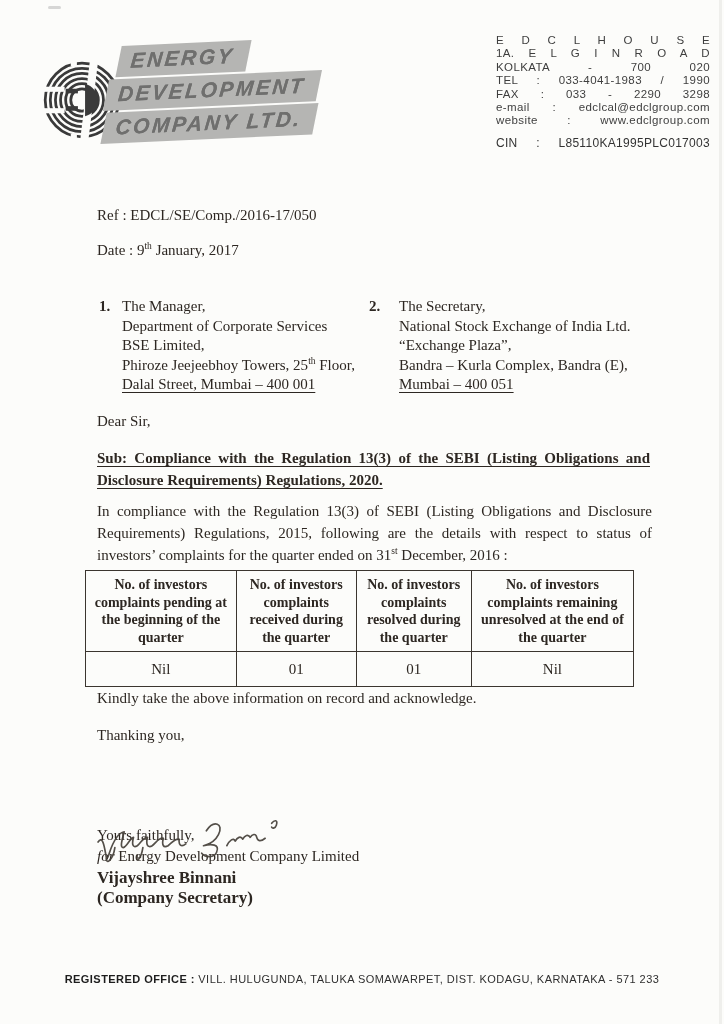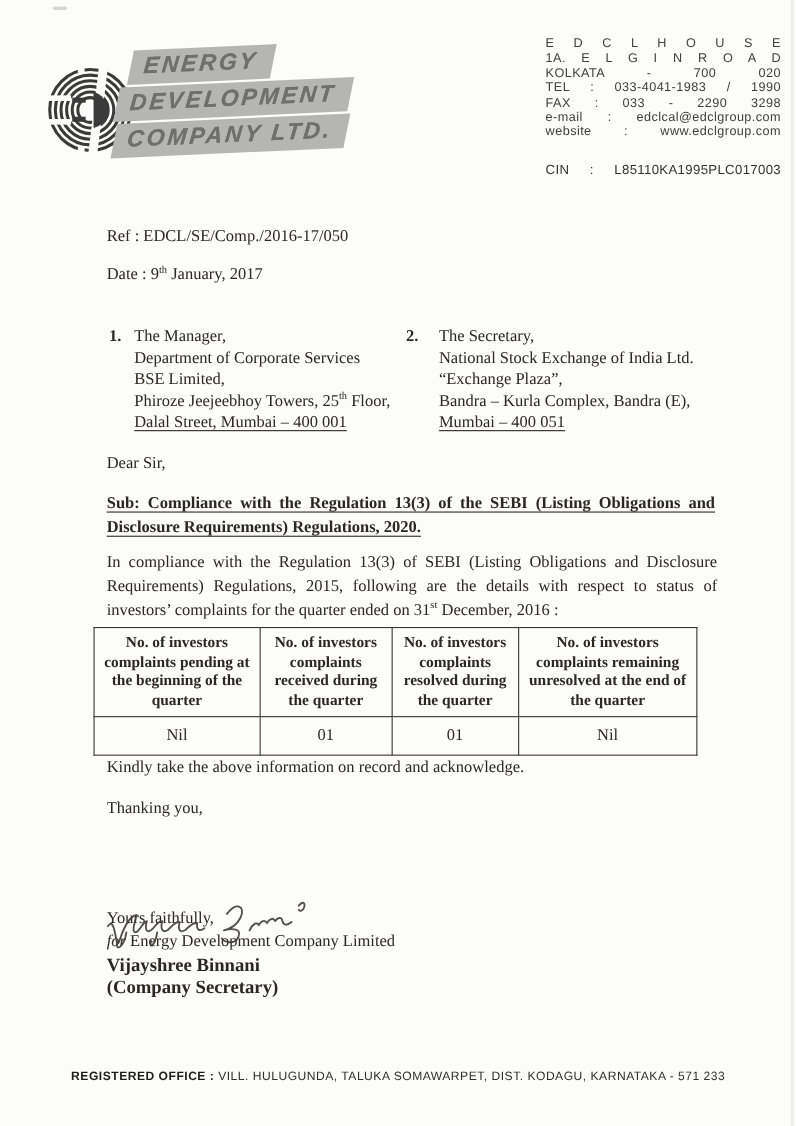--- a/index.html
+++ b/index.html
@@ -26,21 +26,21 @@
   .bar1{margin-left:18px;}
   .bar2{margin-left:4px;}
   .bar3{margin-left:0;}
 
   .contact{
     position:absolute;left:496px;top:34px;width:214px;
     font-family:"Liberation Sans","DejaVu Sans",sans-serif;font-size:11.5px;
     color:#3e3e3e;line-height:13.4px;letter-spacing:.4px;
   }
   .contact .jline{text-align:justify;text-align-last:justify;}
-  .contact .cin{margin-top:20px;letter-spacing:.3px;font-size:12px;color:#333;text-align:justify;text-align-last:justify;}
+  .contact .cin{margin-top:9px;letter-spacing:.3px;font-size:12px;color:#333;text-align:justify;text-align-last:justify;}
 
   
   .tline{position:absolute;font-size:15px;line-height:21px;}
   .b{font-weight:normal;}
   .u{text-decoration:underline;text-underline-offset:2.5px;}
   sup{font-size:9.5px;vertical-align:super;line-height:0;}
 
   .recipient{position:absolute;top:297px;font-size:15px;line-height:19.5px;}
   .rec1{left:99px;width:270px;}
   .rec2{left:369px;width:295px;}

